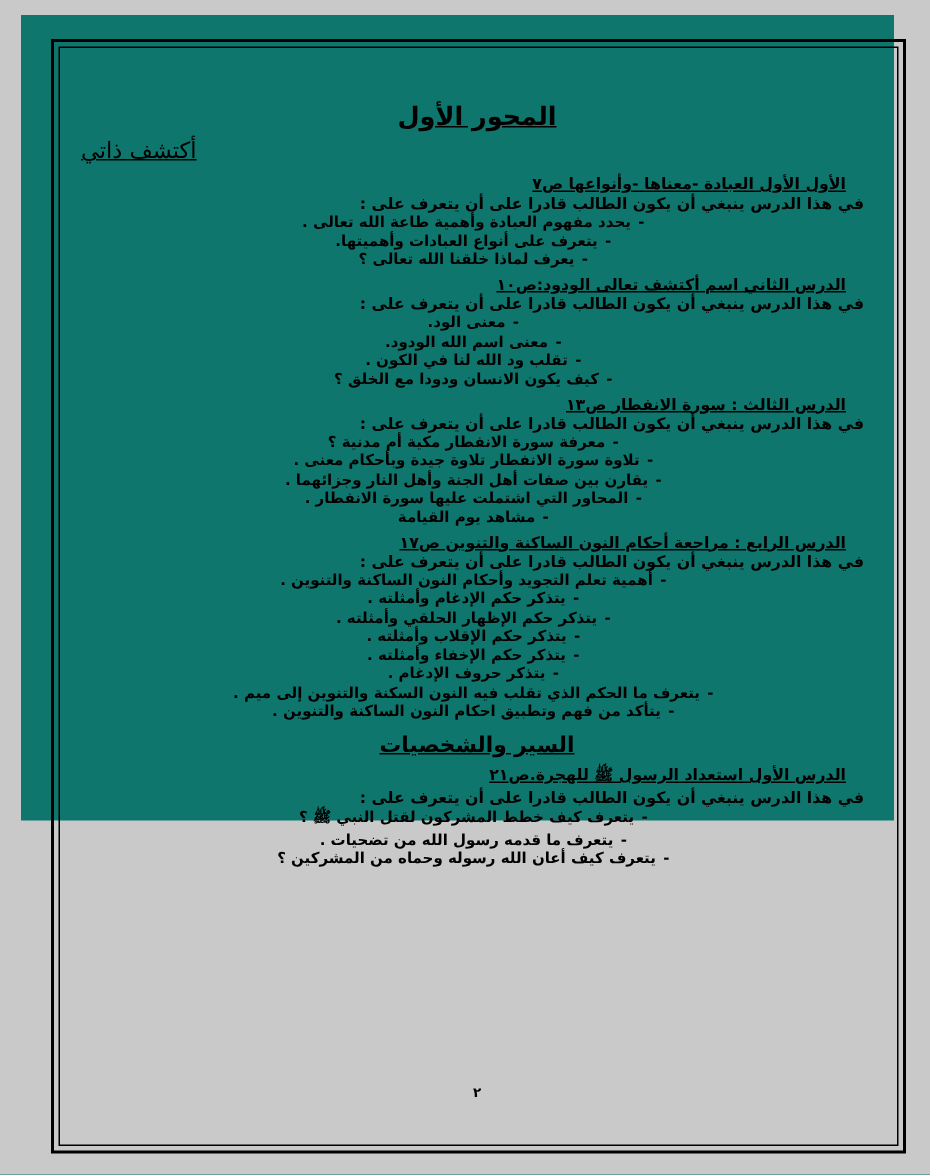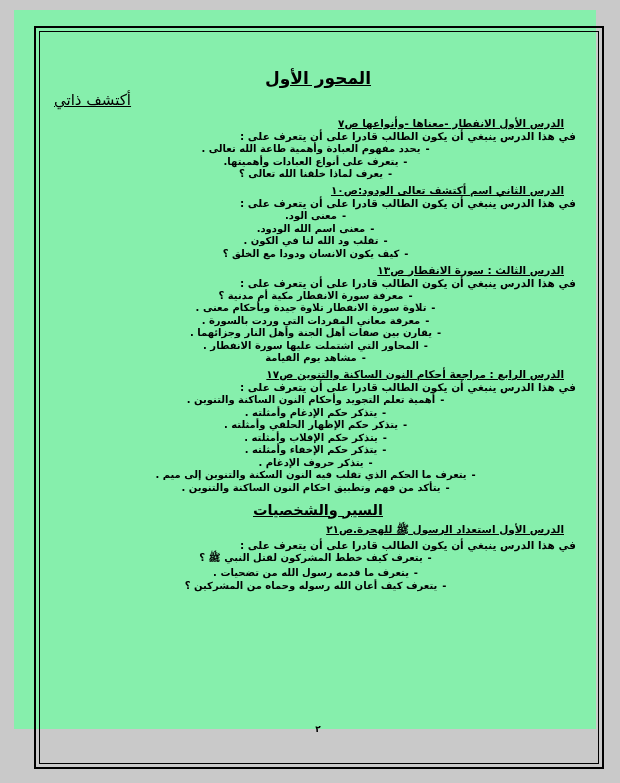--- a/index.html
+++ b/index.html
@@ -5,22 +5,22 @@
   html,body{margin:0;padding:0;}
   body{
     width:620px;height:783px;
     background:#c9c9c9;
     font-family:"DejaVu Sans","Liberation Sans",sans-serif;
     overflow:hidden;
   }
   .page{
     position:absolute;
     left:14px;top:10px;
-    width:582px;height:719px;
-    background:#86efac;
+    width:582px;height:537px;
+    background:#0f766e;
     box-sizing:border-box;
   }
   .border-outer{
     position:absolute;
     left:20px;top:16px;
     width:570px;height:743px;
     border:2px solid #000;
     box-sizing:border-box;
   }
   .border-inner{
@@ -109,21 +109,21 @@
 <div class="page">
   <div class="border-outer"></div>
   <div class="border-inner"></div>
 
   <div class="content">
 
     <div class="main-title">المحور الأول</div>
     <div class="sub-title">أكتشف ذاتي</div>
 
     <div class="blk">
-      <div class="lesson-title">الدرس الأول الانفطار -معناها -وأنواعها ص٧</div>
+      <div class="lesson-title">الأول الأول العبادة -معناها -وأنواعها ص٧</div>
       <div class="lesson-intro">في هذا الدرس ينبغي أن يكون الطالب قادرا على أن يتعرف على :</div>
       <ul class="points">
         <li><span class="dash">-</span><span>يحدد مفهوم العبادة وأهمية طاعة الله تعالى .</span></li>
         <li><span class="dash">-</span><span>يتعرف على أنواع العبادات وأهميتها.</span></li>
         <li><span class="dash">-</span><span>يعرف لماذا خلقنا الله تعالى ؟</span></li>
       </ul>
     </div>
 
     <div class="blk">
       <div class="lesson-title">الدرس الثاني اسم أكتشف تعالى الودود:ص١٠</div>
@@ -135,21 +135,20 @@
         <li><span class="dash">-</span><span>كيف يكون الانسان ودودا مع الخلق ؟</span></li>
       </ul>
     </div>
 
     <div class="blk">
       <div class="lesson-title">الدرس الثالث : سورة الانفطار ص١٣</div>
       <div class="lesson-intro">في هذا الدرس ينبغي أن يكون الطالب قادرا على أن يتعرف على :</div>
       <ul class="points">
         <li><span class="dash">-</span><span>معرفة سورة الانفطار مكية أم مدنية ؟</span></li>
         <li><span class="dash">-</span><span>تلاوة سورة الانفطار تلاوة جيدة وبأحكام معنى .</span></li>
-        <li><span class="dash">-</span><span>معرفة معاني المفردات التي وردت بالسورة .</span></li>
         <li><span class="dash">-</span><span>يقارن بين صفات أهل الجنة وأهل النار وجزائهما .</span></li>
         <li><span class="dash">-</span><span>المحاور التي اشتملت عليها سورة الانفطار .</span></li>
         <li><span class="dash">-</span><span>مشاهد يوم القيامة</span></li>
       </ul>
     </div>
 
     <div class="blk">
       <div class="lesson-title">الدرس الرابع : مراجعة أحكام النون الساكنة والتنوين ص١٧</div>
       <div class="lesson-intro">في هذا الدرس ينبغي أن يكون الطالب قادرا على أن يتعرف على :</div>
       <ul class="points">

